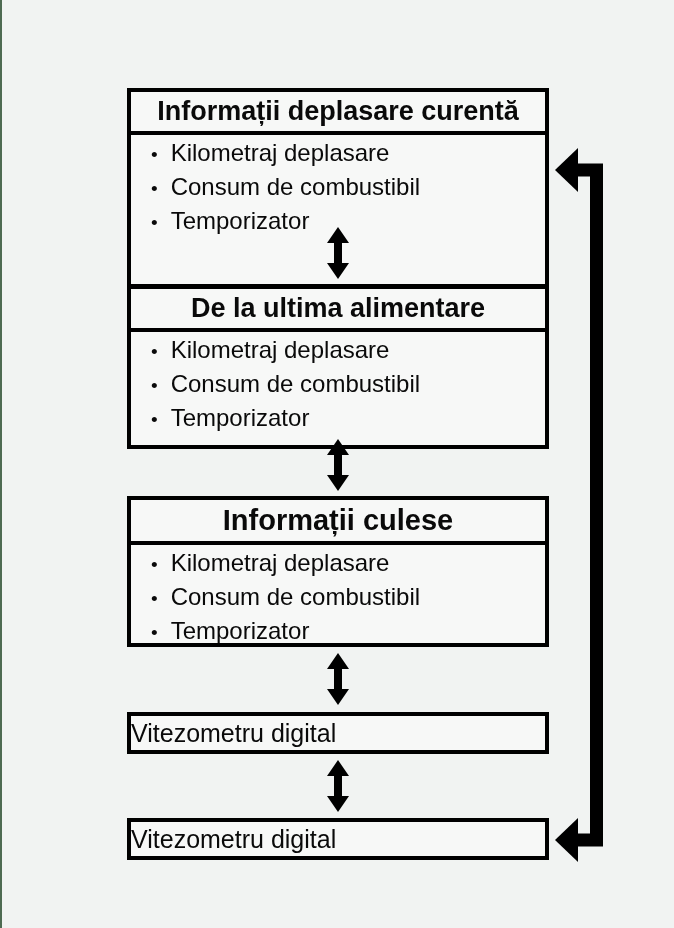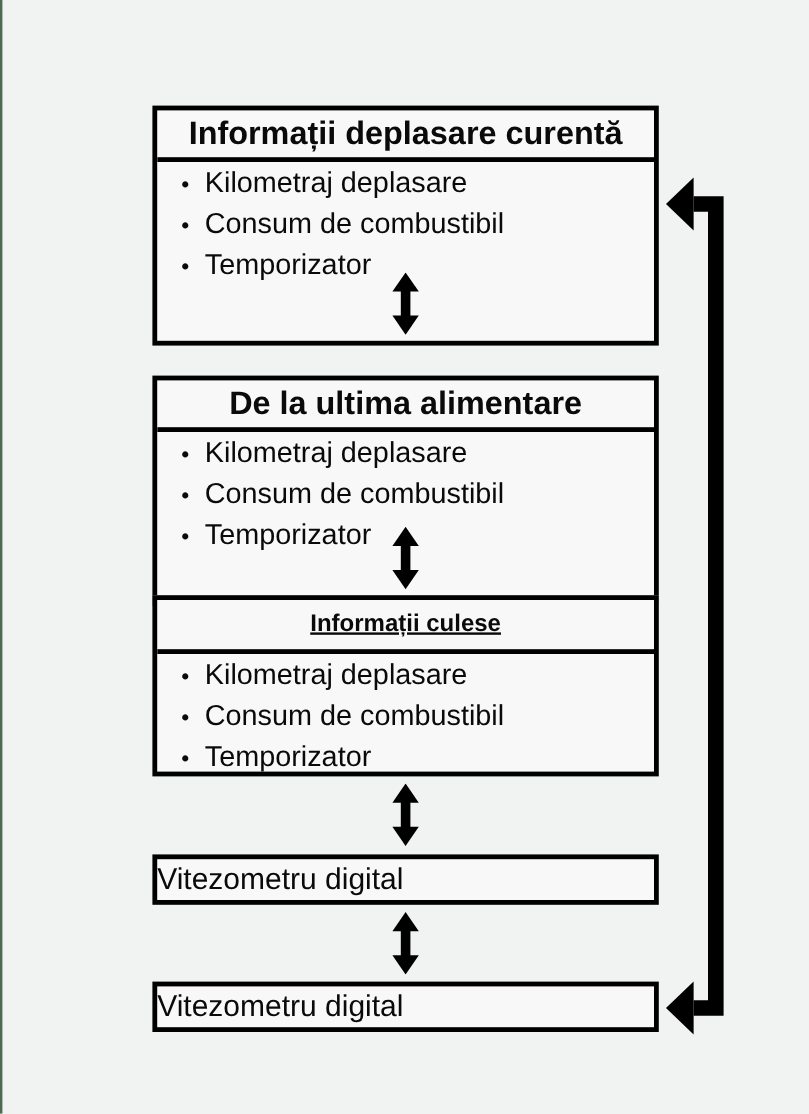--- a/index.html
+++ b/index.html
@@ -26,34 +26,34 @@
   .box {
     position: absolute;
     left: 127px;
     width: 422px;
     background: #f7f8f7;
     border: 4px solid #000;
     z-index: 1;
     overflow: hidden;
   }
   .b1 { top: 48px;  height: 200px; margin-top: 40px; }
-  .b2 { top: 285px; height: 192px; margin-top: 28px; }
+  .b2 { top: 285px; height: 164px; }
   .b3 { top: 496px; height: 151px; }
   .b4 { top: 712px; height: 42px; }
   .b5 { top: 818px; height: 42px; }
   .box-title {
     font-weight: bold;
     font-size: 27px;
     line-height: 32px;
     text-align: center;
     padding: 3px 6px 4px;
     border-bottom: 4px solid #000;
     white-space: nowrap;
   }
-  .b3 .box-title { font-size: 20px; line-height: 34px; text-decoration: underline; }
+  .b3 .box-title { font-size: 29px; line-height: 34px; }
   .box-items {
     list-style: none;
     padding: 2px 8px 0 20px;
   }
   .box-items li {
     display: flex;
     align-items: baseline;
     font-size: 24px;
     line-height: 32px;
     white-space: nowrap;

